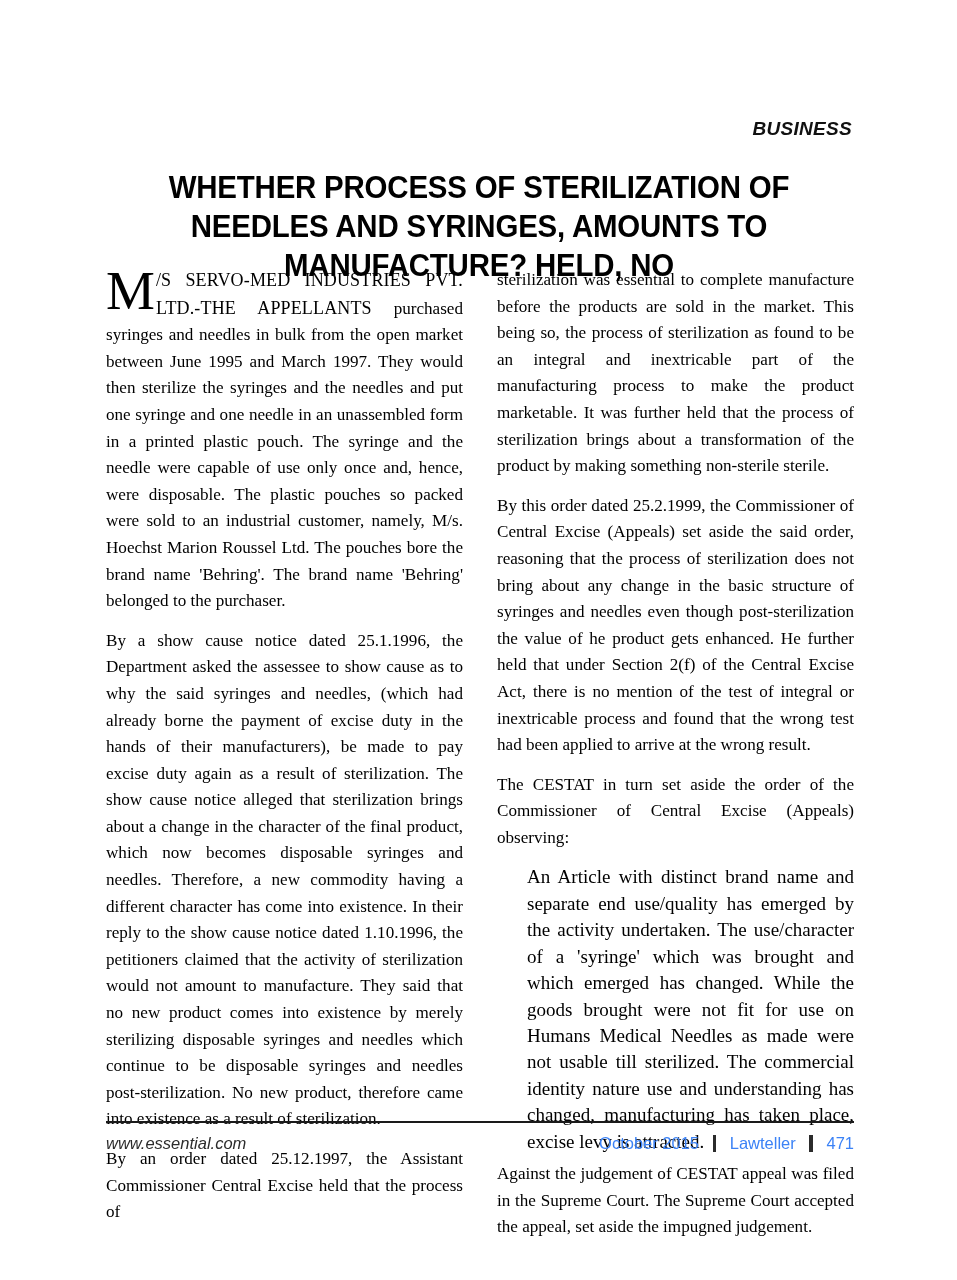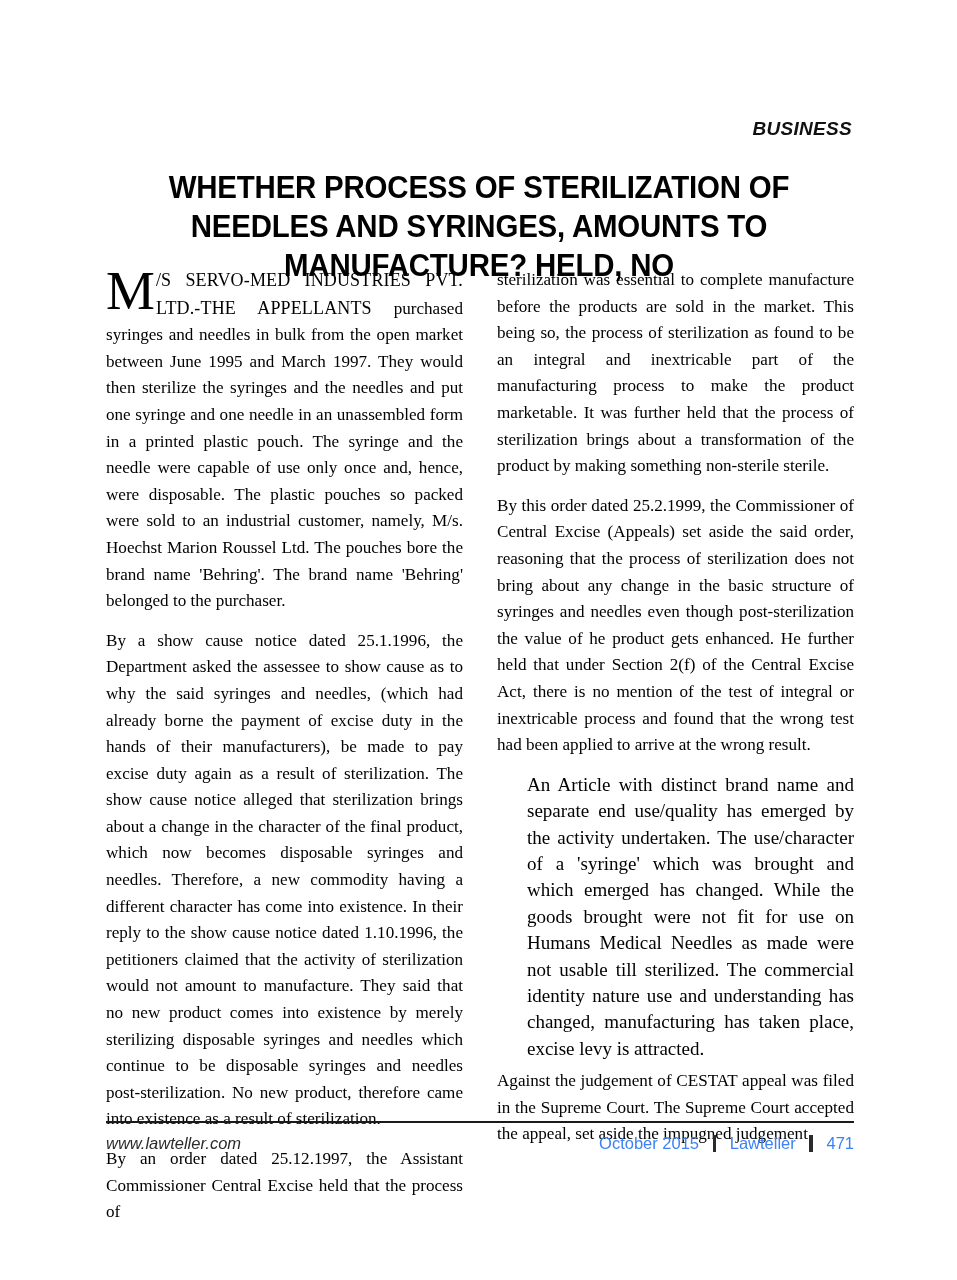--- a/index.html
+++ b/index.html
@@ -172,32 +172,33 @@
       <p>By a show cause notice dated 25.1.1996, the Department asked the assessee to show cause as to why the said syringes and needles, (which had already borne the payment of excise duty in the hands of their manufacturers), be made to pay excise duty again as a result of sterilization. The show cause notice alleged that sterilization brings about a change in the character of the final product, which now becomes disposable syringes and needles. Therefore, a new commodity having a different character has come into existence. In their reply to the show cause notice dated 1.10.1996, the petitioners claimed that the activity of sterilization would not amount to manufacture. They said that no new product comes into existence by merely sterilizing disposable syringes and needles which continue to be disposable syringes and needles post-sterilization. No new product, therefore came into existence as a result of sterilization.</p>
 
       <p class="tight">By an order dated 25.12.1997, the  Assistant Commissioner Central Excise held that the process of</p>
     </div>
 
     <div class="col col-right">
       <p>sterilization was essential to complete manufacture before the products are sold in the market. This being so, the process of sterilization as found to be an integral and inextricable part of the manufacturing process to make the product marketable. It was further held that the process of sterilization brings about a transformation of the product by making something non-sterile sterile.</p>
 
       <p>By this order dated 25.2.1999, the Commissioner of Central Excise (Appeals) set aside the said order, reasoning that the process of sterilization does not bring about any change in the basic structure of syringes and needles even though post-sterilization the value of he product gets enhanced. He further held that under Section 2(f) of the Central Excise Act, there is no mention of the test of integral or inextricable process and found that the wrong test had been applied to arrive at the wrong result.</p>
 
+      <p>The CESTAT in turn set aside the order of the Commissioner of Central Excise (Appeals) observing:</p>
 
       <div class="quote">An Article with distinct brand name and separate end use/quality has emerged by the activity undertaken. The use/character of a 'syringe' which was brought and which emerged has changed. While the goods brought were not fit for use on Humans Medical Needles as made were not usable till sterilized. The commercial identity nature use and understanding has changed, manufacturing has taken place, excise levy is attracted.</div>
 
       <p class="tight">Against the judgement of CESTAT appeal was filed in the Supreme Court. The Supreme Court accepted the appeal, set aside the impugned judgement.</p>
     </div>
 
   </div>
 
   <div class="rule"></div>
 
   <div class="footer">
-    <span class="footer-left">www.lawteller.com</span>
+    <span class="footer-left">www.essential.com</span>
     <span class="footer-right">
       <span>October 2015</span>
       <span class="fsep"></span>
       <span>Lawteller</span>
       <span class="fsep"></span>
       <span>471</span>
     </span>
   </div>
 
 </div>

